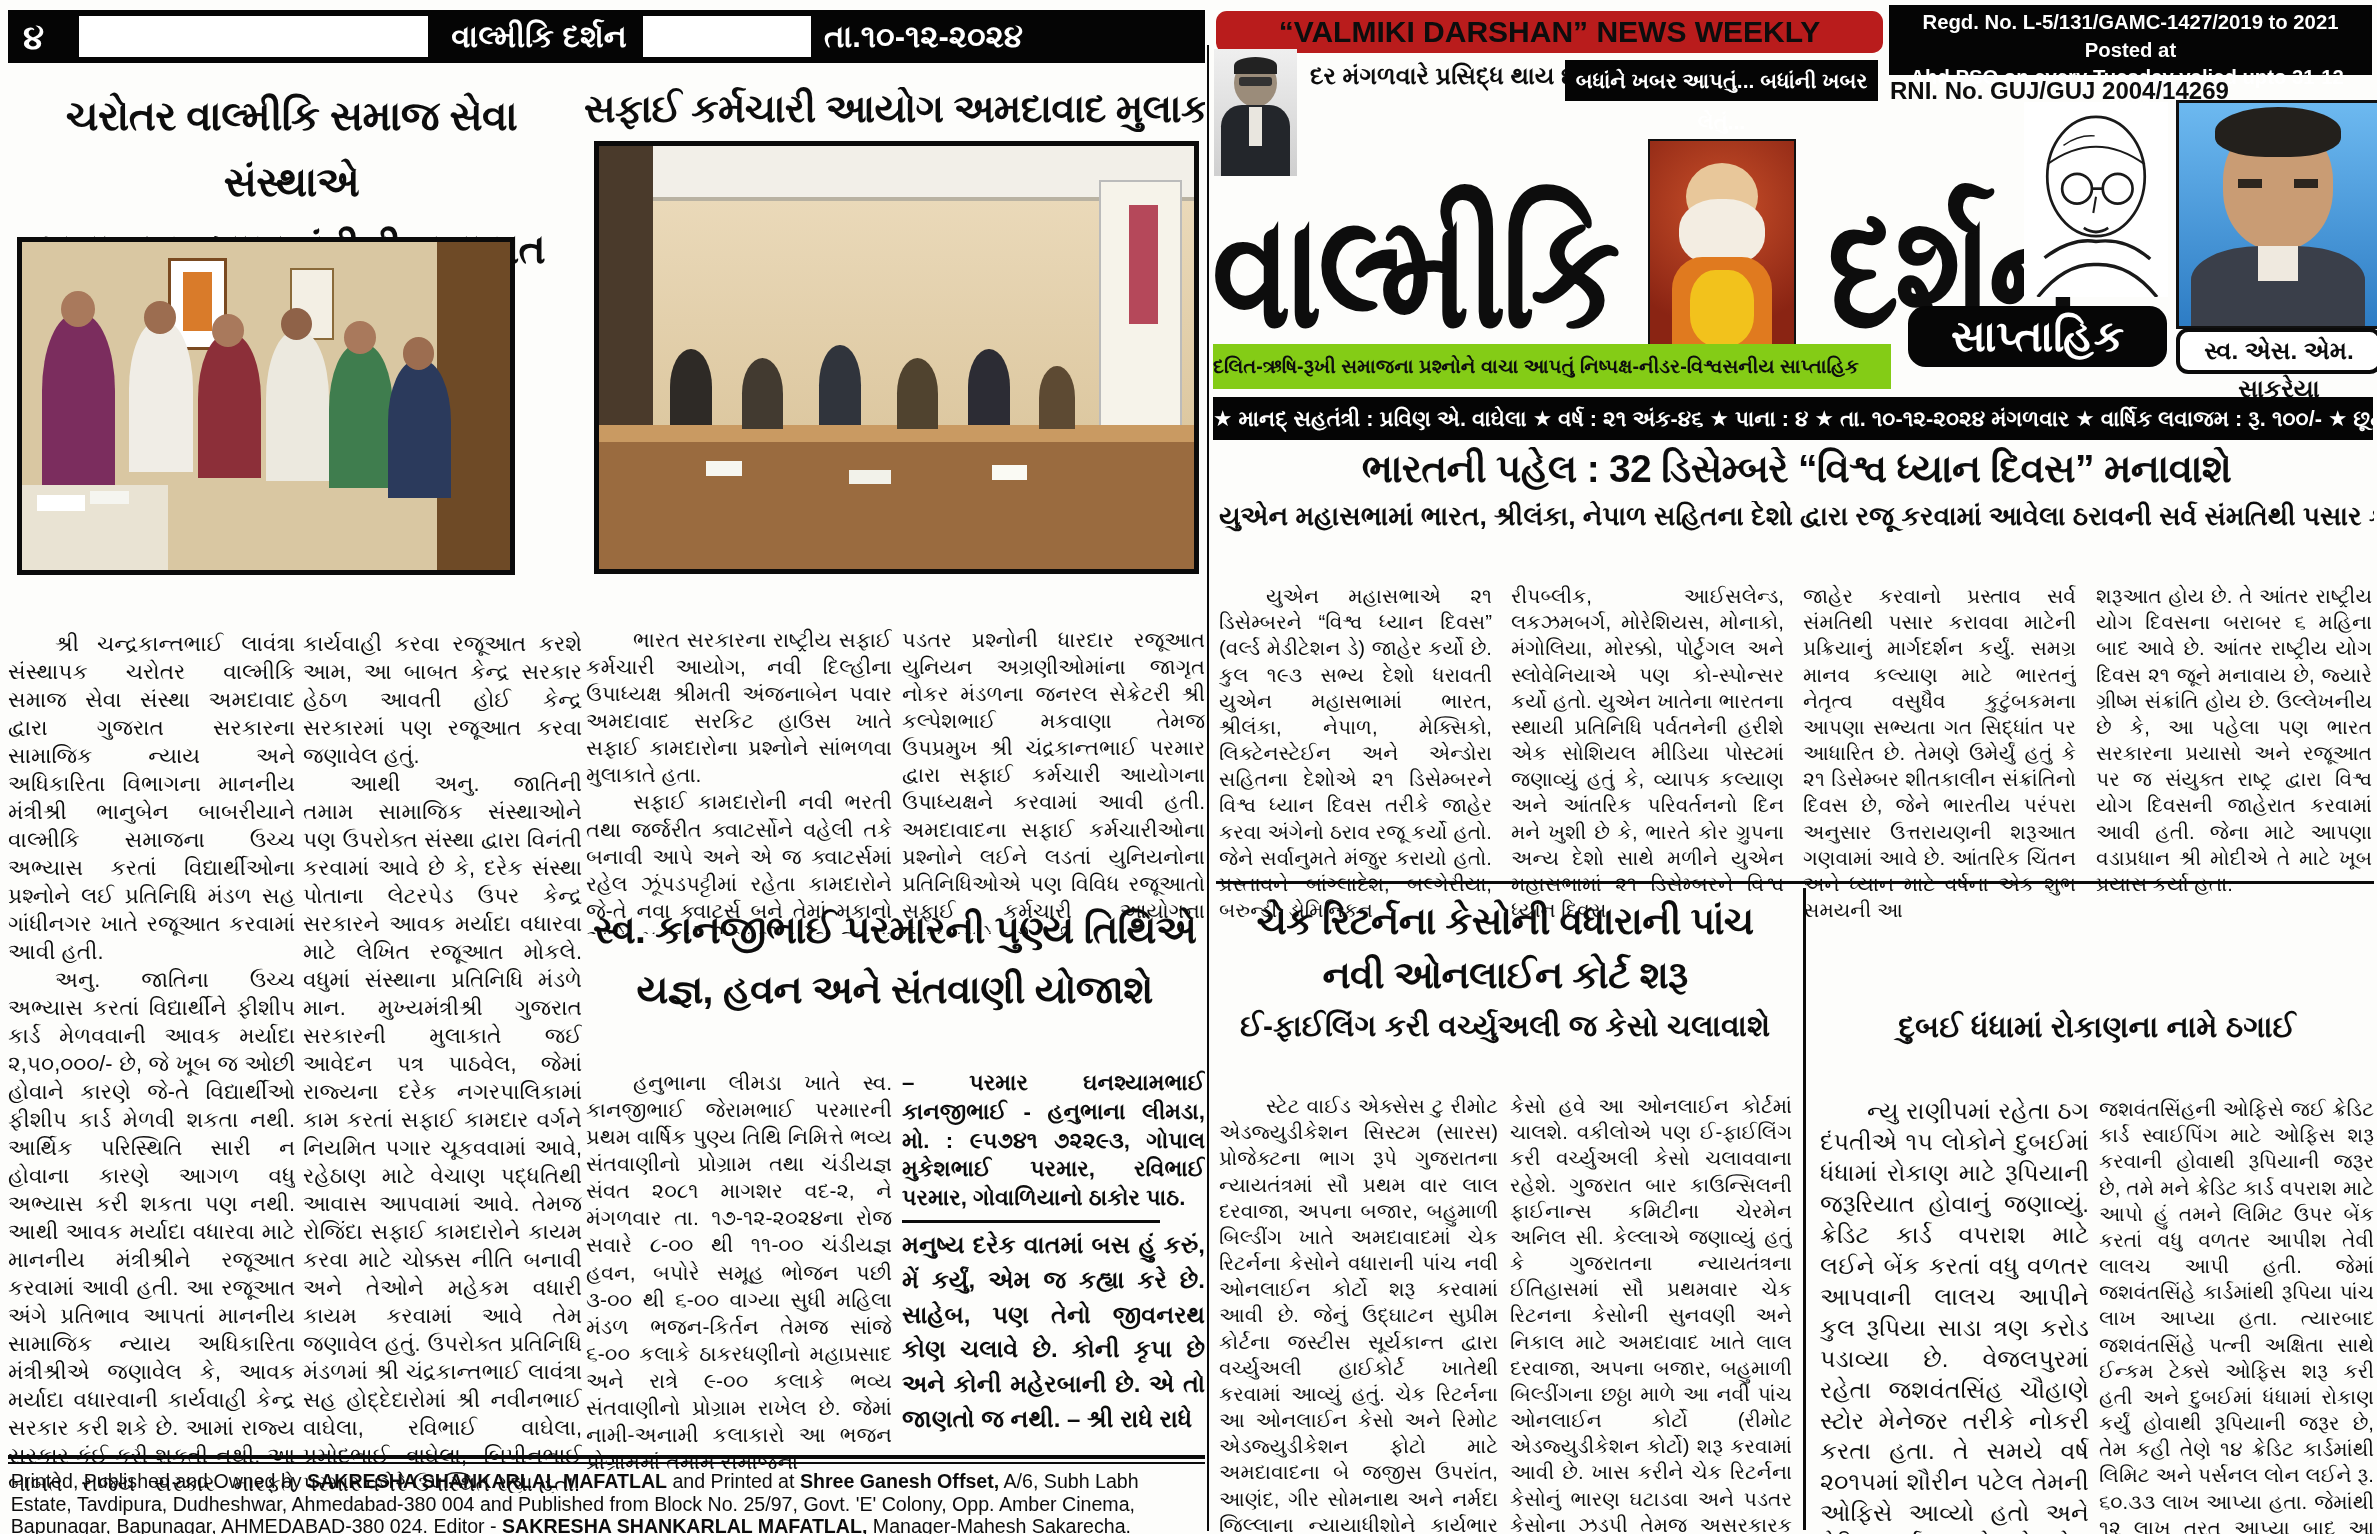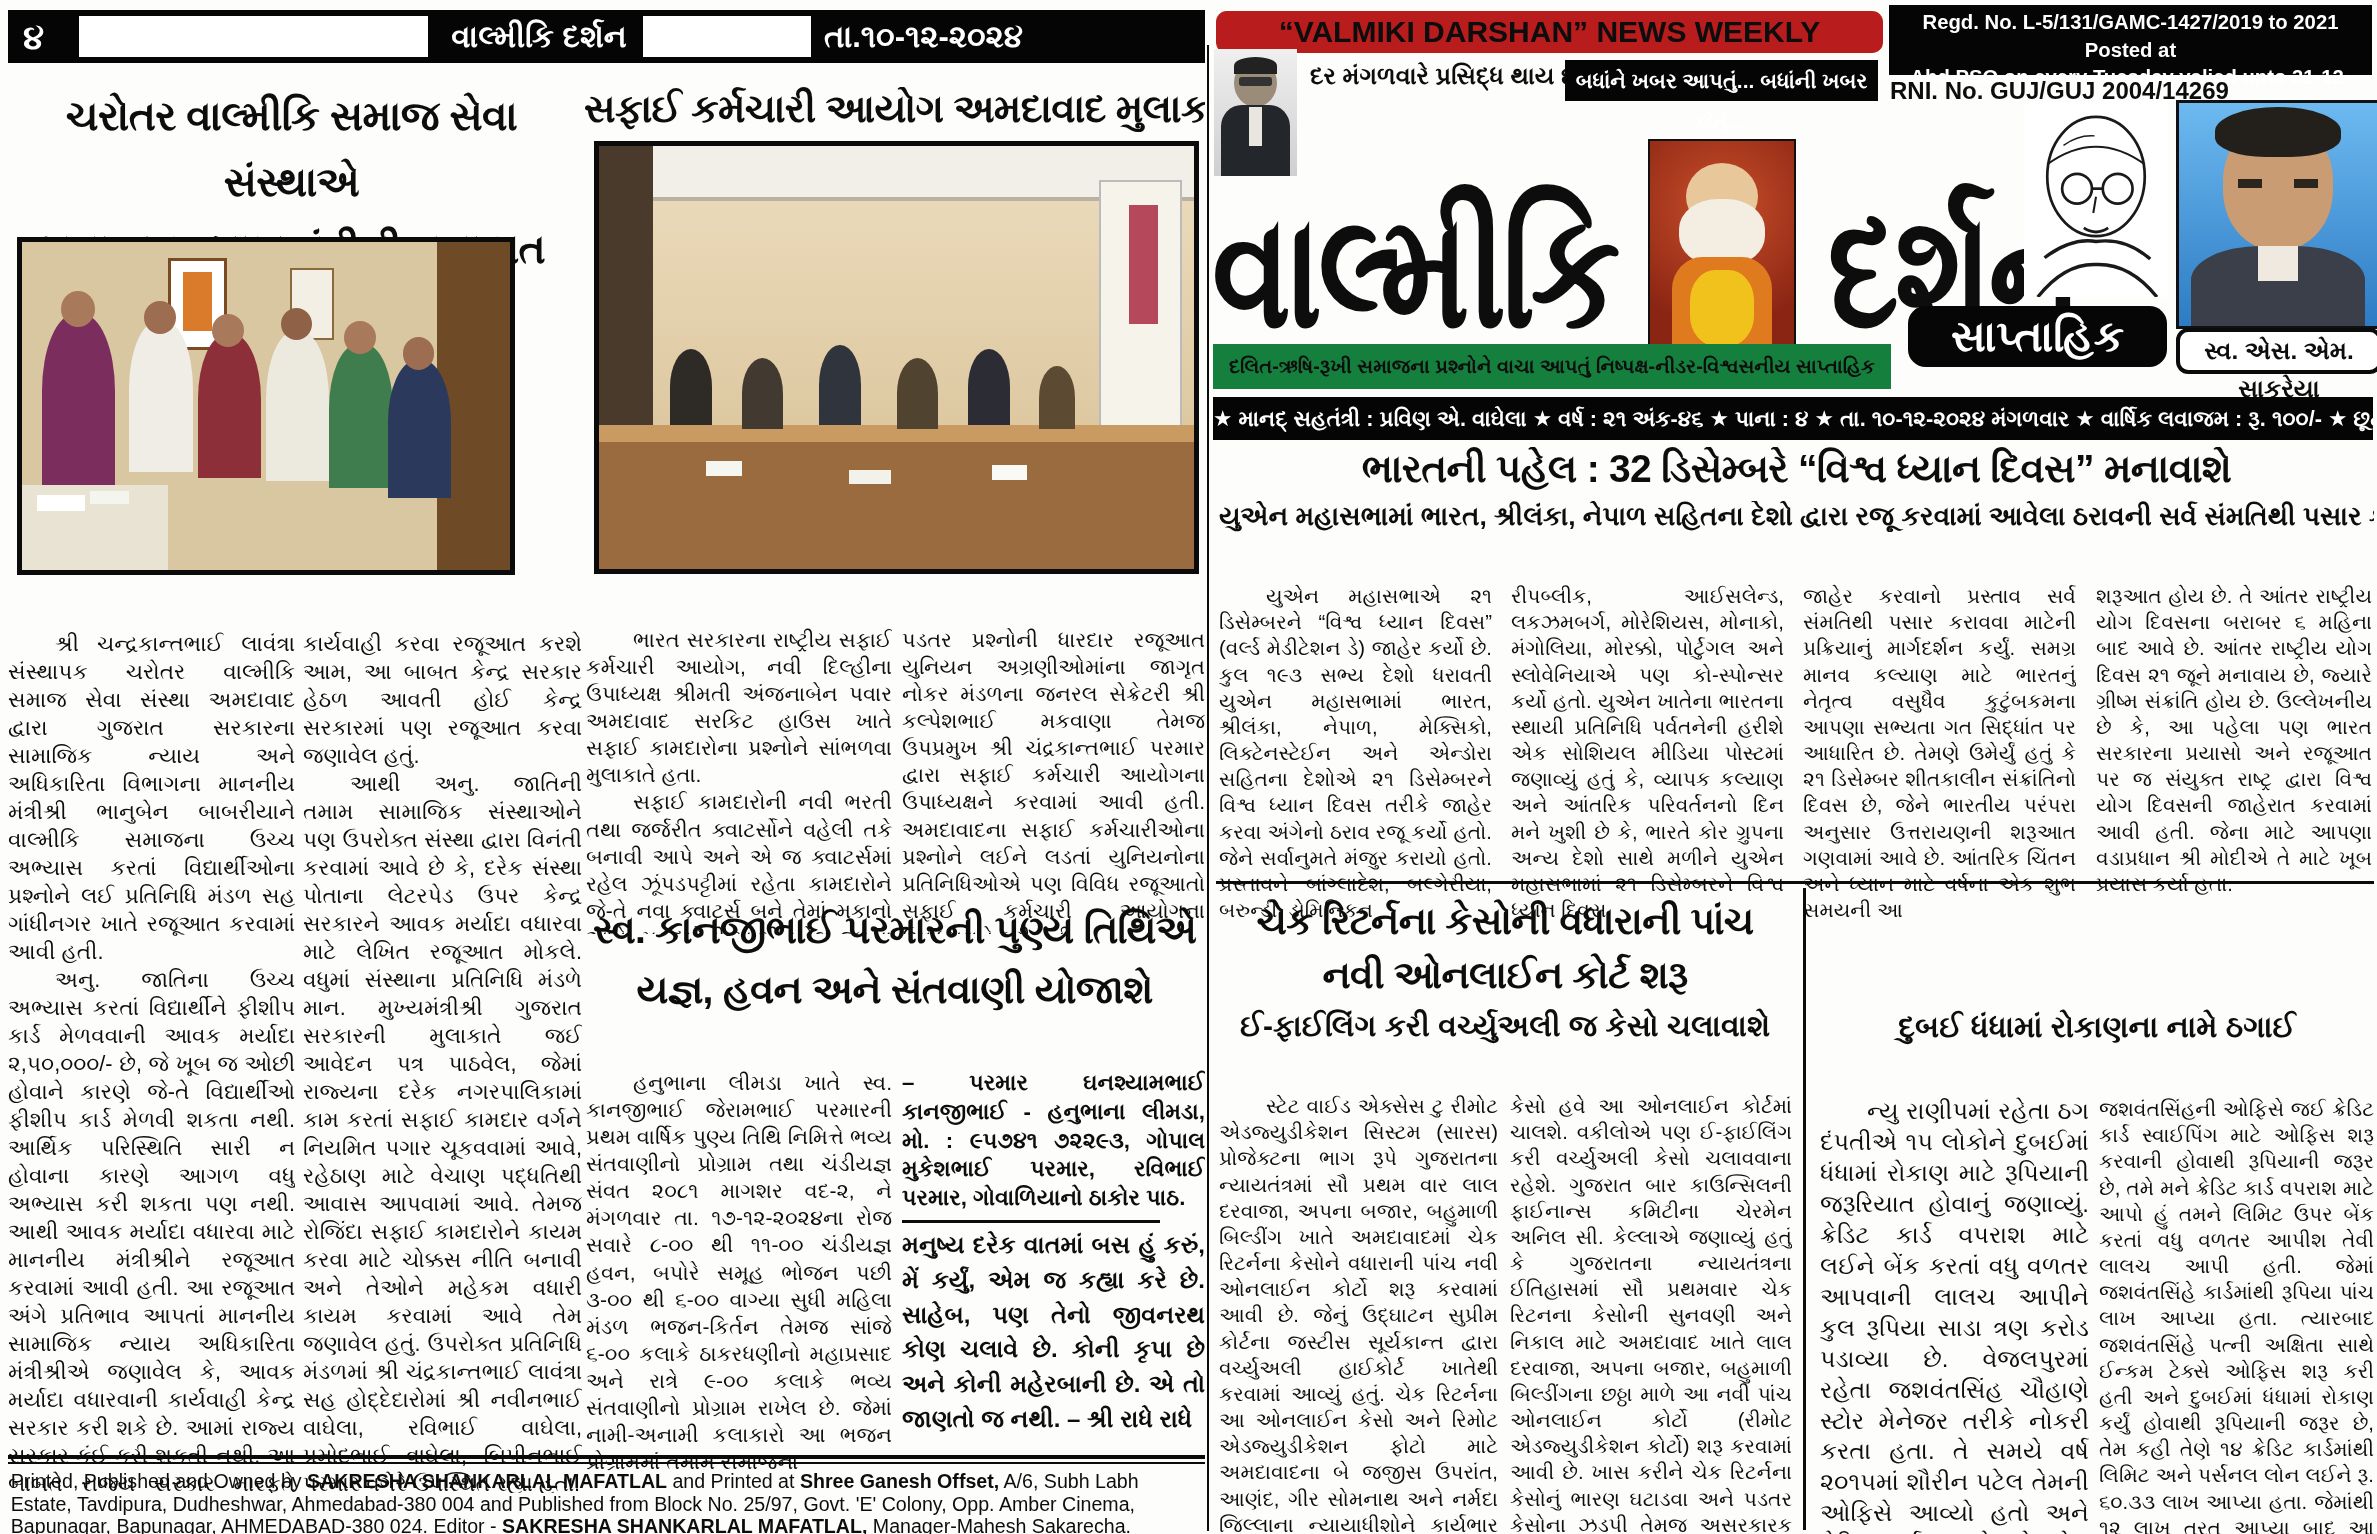--- a/index.html
+++ b/index.html
@@ -194,21 +194,21 @@
     <div class="pp" style="left:22%;top:8%;width:56%;height:58%;border-radius:46%;background:#c99c74;"></div>
     <div class="pp" style="left:18%;top:2%;width:64%;height:22%;border-radius:50% 50% 40% 40%;background:#23201c;"></div>
     <div class="pp" style="left:30%;top:34%;width:12%;height:4%;background:#2c251e;"></div>
     <div class="pp" style="left:58%;top:34%;width:12%;height:4%;background:#2c251e;"></div>
     <div class="pp" style="left:6%;top:64%;width:88%;height:38%;border-radius:40% 40% 0 0;background:#3a3f4a;"></div>
     <div class="pp" style="left:40%;top:64%;width:20%;height:16%;background:#efe9df;"></div>
   </div>
   <div class="abs capbox" style="left:2176px;top:328px;width:198px;height:38px;line-height:38px;font-size:24.4px;">સ્વ. એસ. એમ. સાકરેયા</div>
 
   <div class="abs badge" style="left:1908px;top:306px;width:259px;height:61px;line-height:61px;font-size:43px;">સાપ્તાહિક</div>
-  <div class="abs nowrap" style="left:1213px;top:344px;width:678px;height:45px;line-height:45px;background:#15803d;font-size:19.6px;font-weight:800;text-align:center;">દલિત-ઋષિ-રૂખી સમાજના પ્રશ્નોને વાચા આપતું નિષ્પક્ષ-નીડર-વિશ્વસનીય સાપ્તાહિક</div>
+  <div class="abs nowrap" style="left:1213px;top:344px;width:678px;height:45px;line-height:45px;background:#84cc16;font-size:19.6px;font-weight:800;text-align:left;">દલિત-ઋષિ-રૂખી સમાજના પ્રશ્નોને વાચા આપતું નિષ્પક્ષ-નીડર-વિશ્વસનીય સાપ્તાહિક</div>
 
   <div class="abs blackbox nowrap" style="left:1213px;top:397px;width:1160px;height:43px;line-height:43px;font-size:21.7px;">★ માનદ્ સહતંત્રી : પ્રવિણ એ. વાઘેલા ★ વર્ષ : ૨૧  અંક-૪૬ ★ પાના : ૪ ★ તા. ૧૦-૧૨-૨૦૨૪ મંગળવાર ★ વાર્ષિક લવાજમ : રૂ. ૧૦૦/- ★ છૂટક નકલ : રૂ. ૨</div>
 
   <div class="abs headline nowrap" style="left:1219px;top:447px;width:1155px;font-size:39px;">ભારતની પહેલ : 32 ડિસેમ્બરે “વિશ્વ ધ્યાન દિવસ” મનાવાશે</div>
   <div class="abs subhead nowrap" style="left:1219px;top:501px;width:1155px;font-size:26.4px;">યુએન મહાસભામાં ભારત, શ્રીલંકા, નેપાળ સહિતના દેશો દ્વારા  રજૂ કરવામાં આવેલા ઠરાવની સર્વ સંમતિથી પસાર કરાયો</div>
   <div class="abs bodycol" style="left:1219px;top:543px;width:273px;height:334px;font-size:20.3px;">
     <p>યુએન મહાસભાએ ૨૧ ડિસેમ્બરને “વિશ્વ ધ્યાન દિવસ” (વર્લ્ડ મેડીટેશન ડે) જાહેર કર્યો છે. કુલ ૧૯૩ સભ્ય દેશો ધરાવતી યુએન મહાસભામાં ભારત, શ્રીલંકા, નેપાળ, મેક્સિકો, લિક્ટેનસ્ટેઈન અને એન્ડોરા સહિતના દેશોએ ૨૧ ડિસેમ્બરને વિશ્વ ધ્યાન દિવસ તરીકે જાહેર કરવા અંગેનો ઠરાવ રજૂ કર્યો હતો. જેને સર્વાનુમતે મંજુર કરાયો હતો. પ્રસ્તાવને બાંગ્લાદેશ, બલ્ગેરીયા, બુરુન્ડી, ડોમિનિકન</p>
   </div>
   <div class="abs bodycol" style="left:1511px;top:543px;width:273px;height:334px;font-size:20.3px;">
     <p class="noind">રીપબ્લીક, આઈસલેન્ડ, લકઝમબર્ગ, મોરેશિયસ, મોનાકો, મંગોલિયા, મોરક્કો, પોર્ટુગલ અને સ્લોવેનિયાએ પણ કો-સ્પોન્સર કર્યો હતો. યુએન ખાતેના ભારતના સ્થાયી પ્રતિનિધિ પર્વતનેની હરીશે એક સોશિયલ મીડિયા પોસ્ટમાં જણાવ્યું હતું કે, વ્યાપક કલ્યાણ અને આંતરિક પરિવર્તનનો દિન મને ખુશી છે કે, ભારતે કોર ગ્રુપના અન્ય દેશો સાથે મળીને યુએન મહાસભામાં ૨૧ ડિસેમ્બરને વિશ્વ ધ્યાન દિવસ</p>

